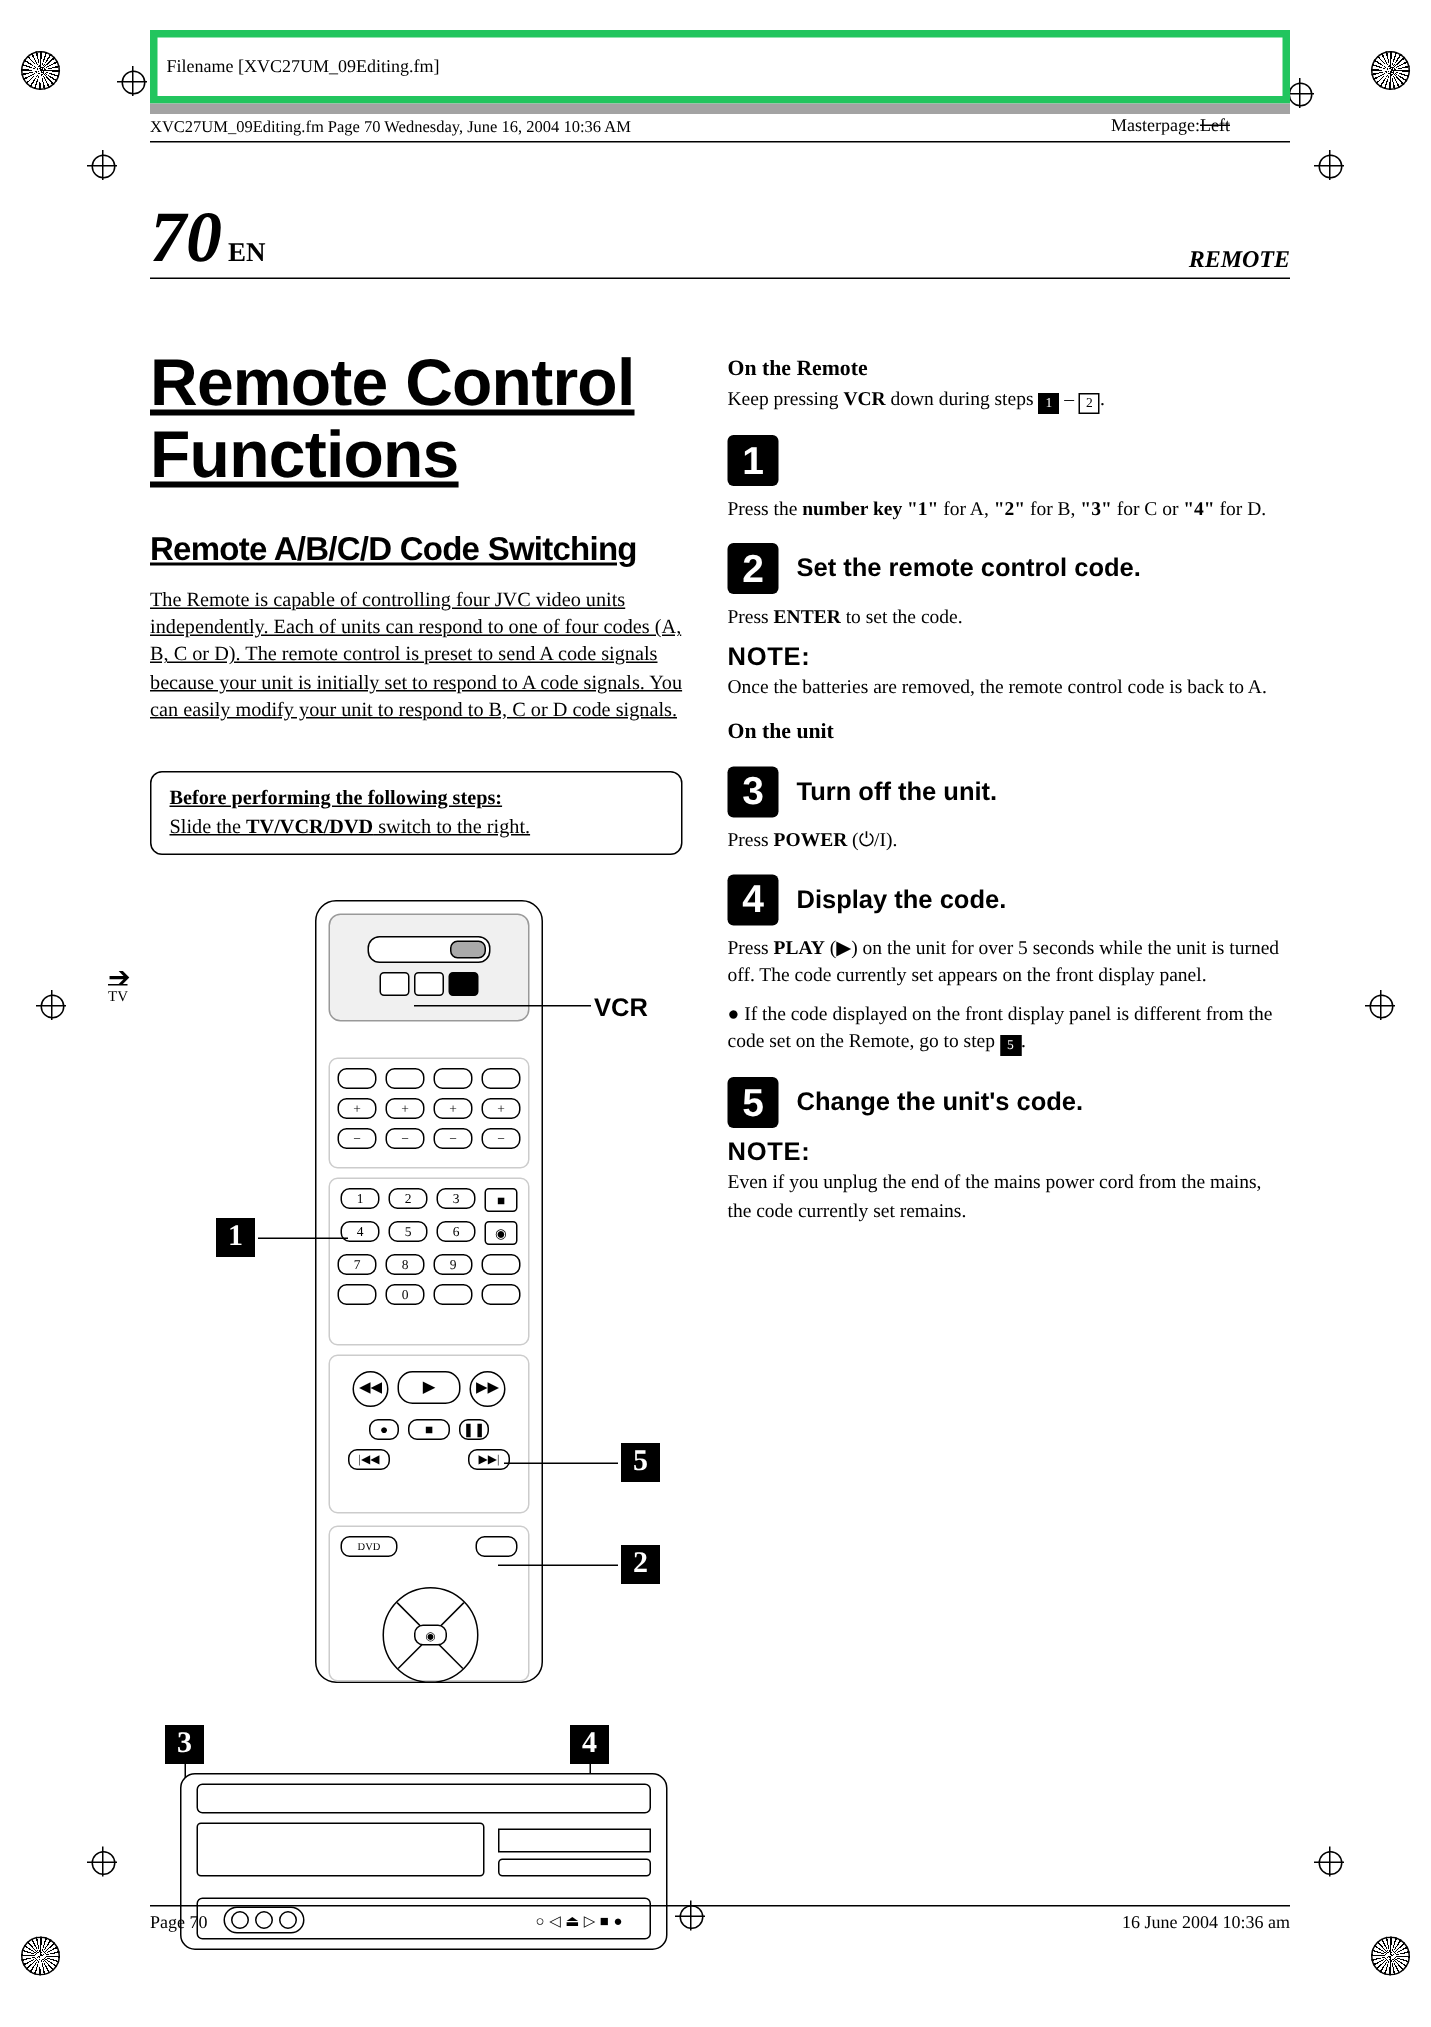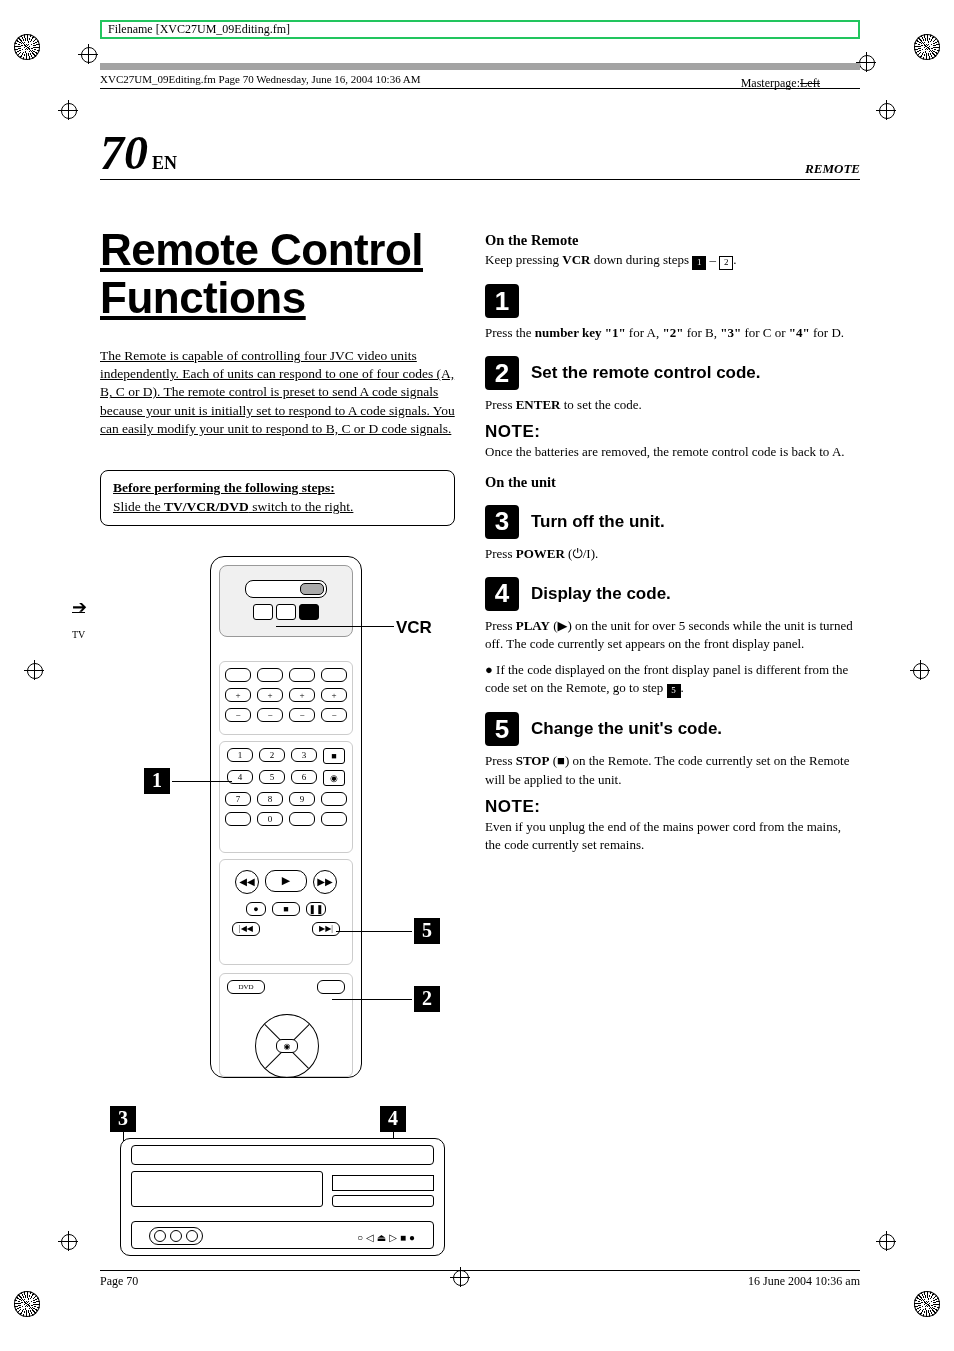--- a/index.html
+++ b/index.html
@@ -12,24 +12,24 @@
     font-family: "Times New Roman", serif;
     color: #000;
   }
   .page {
     position: absolute;
     left: 100px;
     top: 20px;
     width: 760px;
   }
   .filename-box {
-    border: 2px solid #22c55e;
+    border: 5px solid #22c55e;
     font-size: 12px;
-    padding: 0 6px;
-    margin-bottom: 24px;
+    padding: 12px 6px;
+    margin-bottom: 0;
     font-family: "Times New Roman", serif;
   }
   .header-line {
     border-top: 7px solid #a3a3a3;
     border-bottom: 1px solid #000;
     padding: 3px 0;
     display: flex;
     justify-content: space-between;
     font-size: 11px;
   }
@@ -62,21 +62,21 @@
     font-weight: bold;
     line-height: 1;
   }
   .pagenumber-big .en {
     font-size: 18px;
     font-style: normal;
     margin-left: 4px;
     vertical-align: baseline;
   }
   .section-label {
-    font-size: 13px;
+    font-size: 16px;
     font-weight: bold;
     font-style: italic;
   }
   h1.title {
     font-family: Arial, Helvetica, sans-serif;
     font-weight: bold;
     font-size: 44px;
     line-height: 1.08;
     margin: 6px 0 26px 0;
     letter-spacing: -0.5px;
@@ -152,21 +152,21 @@
     width: 22px; height: 10px;
     background: #aaa;
     border: 1px solid #000;
     border-radius: 5px;
   }
   .tv-label {
     position: absolute;
     left: -28px; top: 56px;
     font-size: 10px;
     border-top: 1px solid #000;
-    padding-top: 16px;
+    padding-top: 2px;
   }
   .tv-arrow {
     position: absolute;
     left: -28px; top: 42px;
     font-size: 18px;
     line-height: 1;
   }
   .vcr-label {
     position: absolute;
     left: 296px; top: 62px;
@@ -473,20 +473,21 @@
     <div class="pagenumber-big">
       <span>70</span><span class="en">EN</span>
     </div>
     <div class="section-label">REMOTE</div>
   </div>
 
   <div class="content">
 
     <div class="col-left">
       <h1 class="title">Remote Control Functions</h1>
+      <h2 class="subtitle">Remote A/B/C/D Code Switching</h2>
       <p class="body-text">The Remote is capable of controlling four JVC video units independently. Each of units can respond to one of four codes (A, B, C or D). The remote control is preset to send A code signals because your unit is initially set to respond to A code signals. You can easily modify your unit to respond to B, C or D code signals.</p>
       <div class="instruction-box">
         <span class="bold">Before performing the following steps:</span><br>
         <span>Slide the </span><b>TV/VCR/DVD</b><span> switch to the right.</span>
       </div>
 
       <div class="remote-illustration">
         <div class="remote-body">
           <div class="remote-top">
             <div class="slider-track">
@@ -657,23 +658,20 @@
         <span>Press </span><b>PLAY</b><span> (</span><span>▶</span><span>) on the unit for over 5 seconds while the unit is turned off. The code currently set appears on the front display panel.</span>
       </p>
       <p class="small-para bullet">
         <span>● If the code displayed on the front display panel is different from the code set on the Remote, go to step </span><span class="inline-icon">5</span><span>.</span>
       </p>
 
       <div class="step-header">
         <div class="step-num">5</div>
         <div class="step-title">Change the unit's code.</div>
       </div>
-      <p class="small-para">
-        <span>Press </span><b>STOP</b><span> (</span><span>■</span><span>) on the Remote. The code currently set on the Remote will be applied to the unit.</span>
-      </p>
 
       <div class="note-head">NOTE:</div>
       <p class="small-para">Even if you unplug the end of the mains power cord from the mains, the code currently set remains.</p>
     </div>
   </div>
 </div>
 
 <div class="footer">
   <span>Page 70</span>
   <span>16 June 2004 10:36 am</span>

